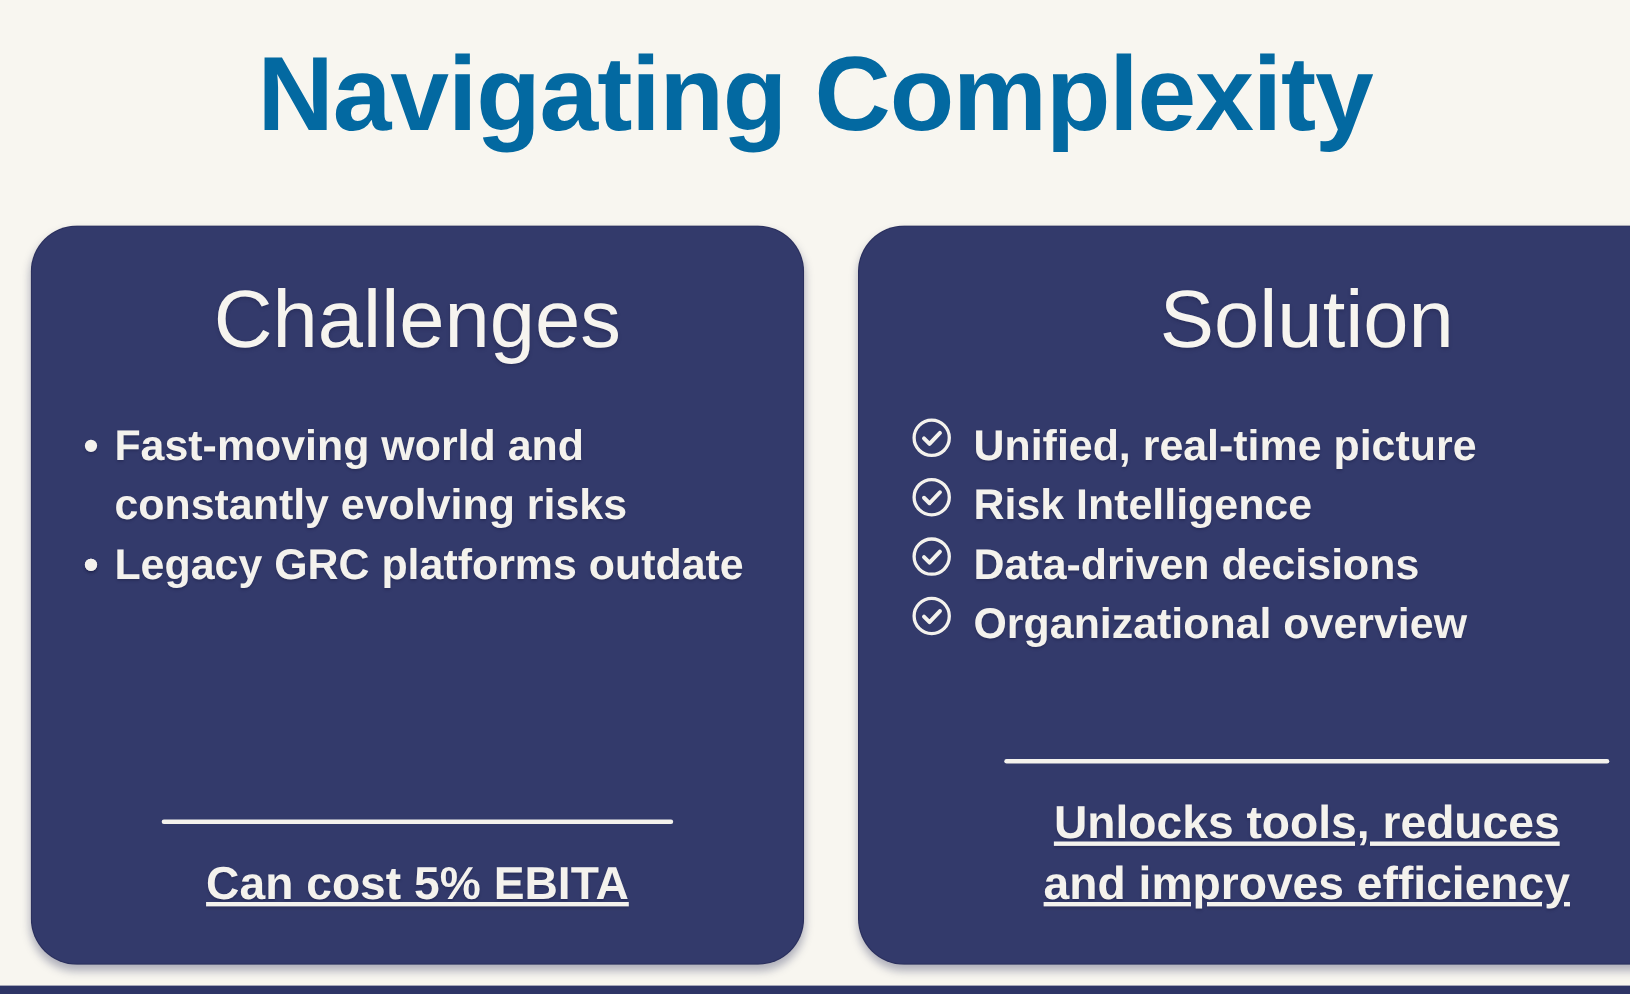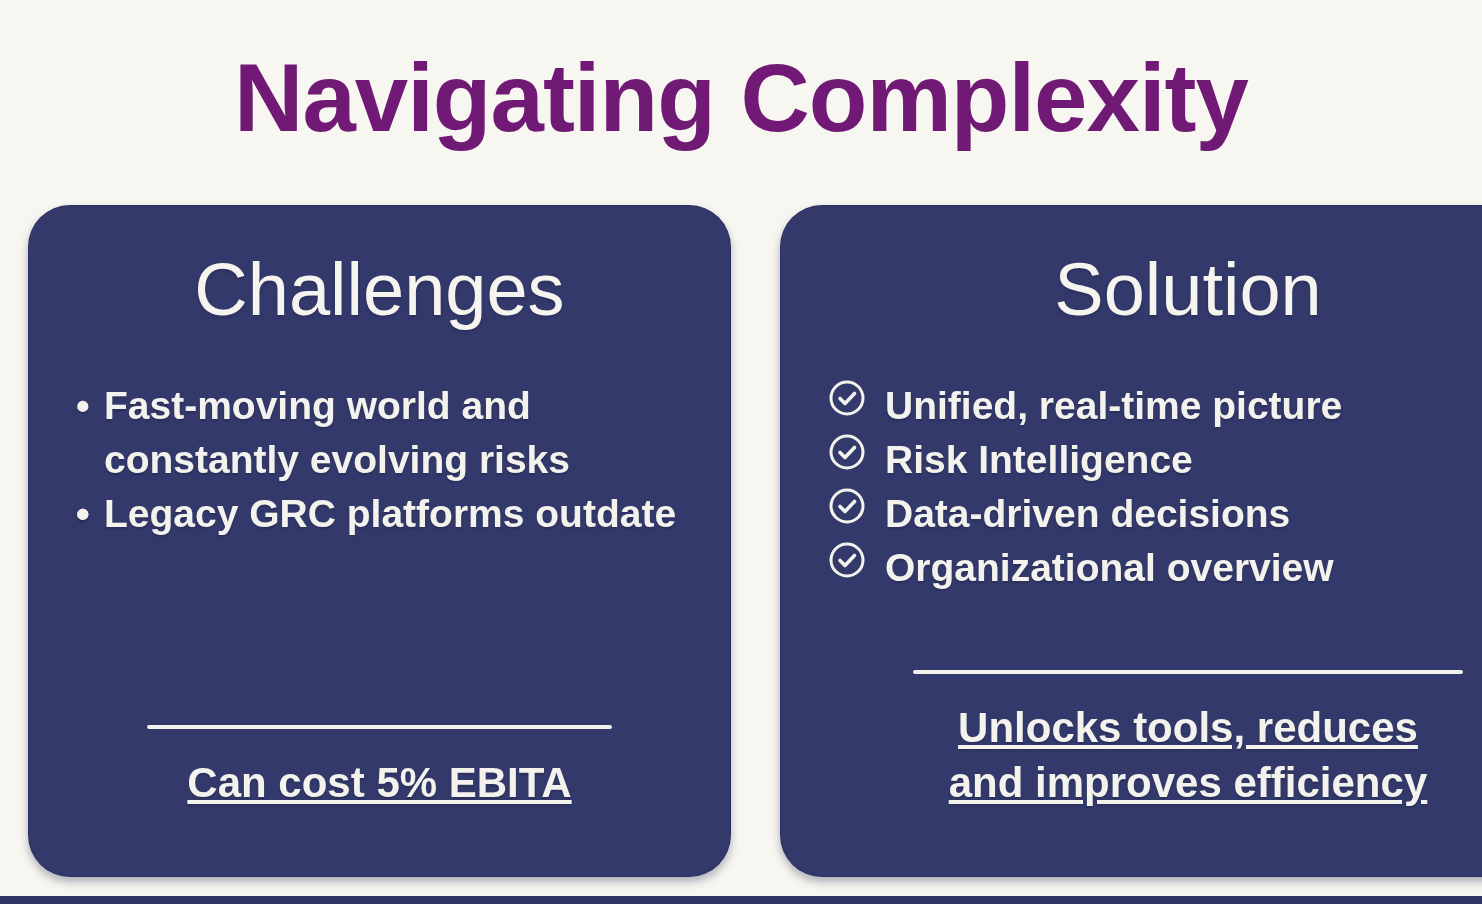--- a/index.html
+++ b/index.html
@@ -8,39 +8,39 @@
     background: #f8f6f0;
     font-family: "Liberation Sans", sans-serif;
     overflow: hidden;
     position: relative;
   }
   .slide { position: absolute; inset: 0; }
 
   .page-title {
     position: absolute;
     top: 24px; left: 0; right: 0;
-    margin: 16px;
+    margin: 4px;
     text-align: center;
     font-size: 96px;
     font-weight: 700;
     letter-spacing: -1px;
-    color: #701a75;
+    color: #0369a1;
     line-height: 1.2;
   }
 
   .panel {
     position: absolute;
     top: 205px;
     height: 672px;
     background: #333a6b;
     border-radius: 42px;
     box-sizing: border-box;
     display: flex;
     flex-direction: column;
-    padding: 40px 40px 66px 40px;
+    padding: 40px 40px 46px 40px;
     box-shadow: 0 5px 8px rgba(40, 46, 90, 0.35);
     border: 1px solid rgba(25, 30, 70, 0.35);
     color: #f4f2ed;
   }
   .panel-left  { left: 28px;  width: 703px; }
   .panel-right { left: 780px; width: 816px; }
 
   .panel-heading {
     margin: 0;
     text-align: center;

